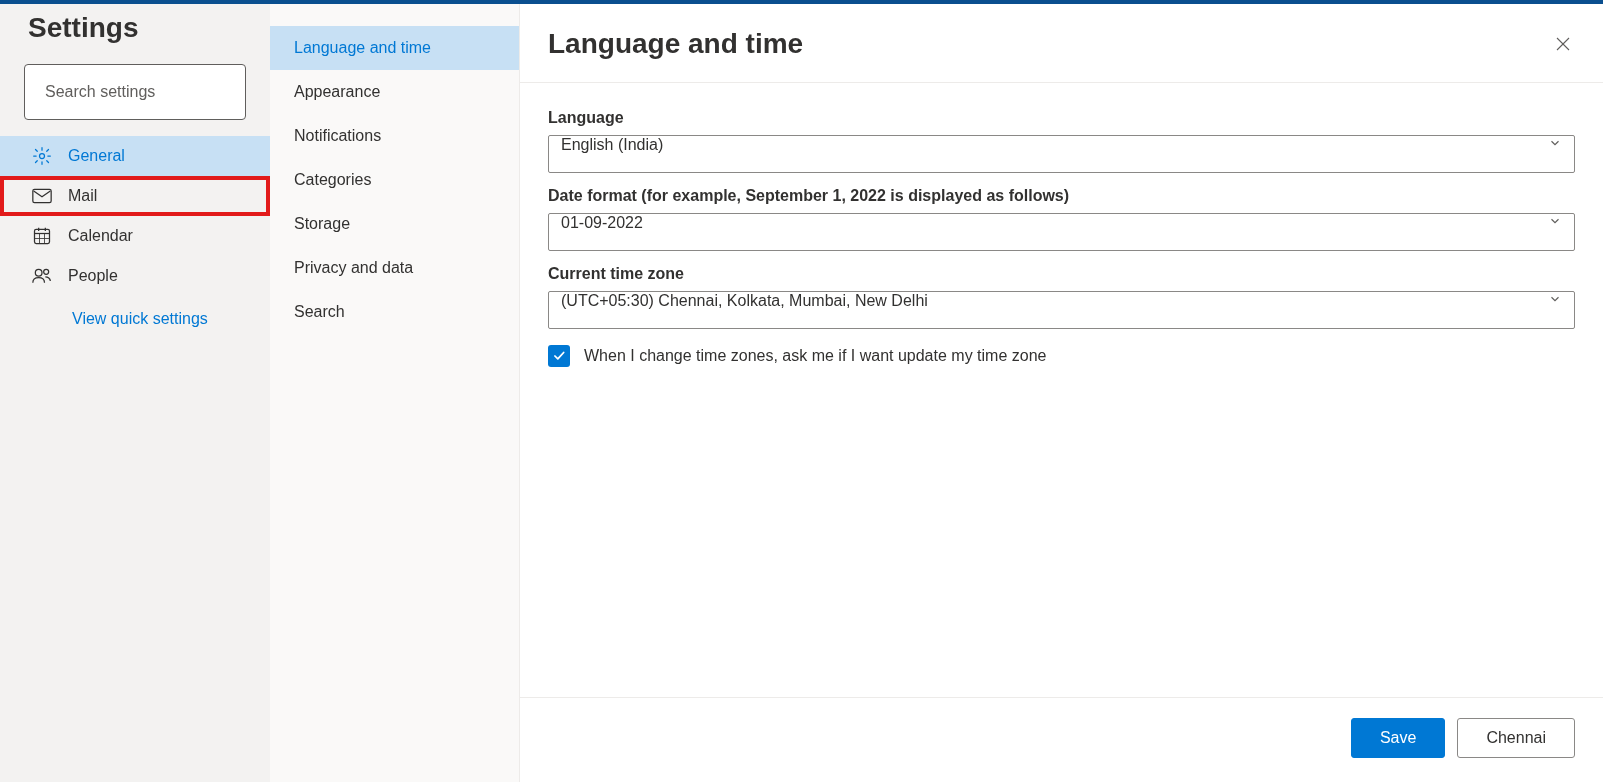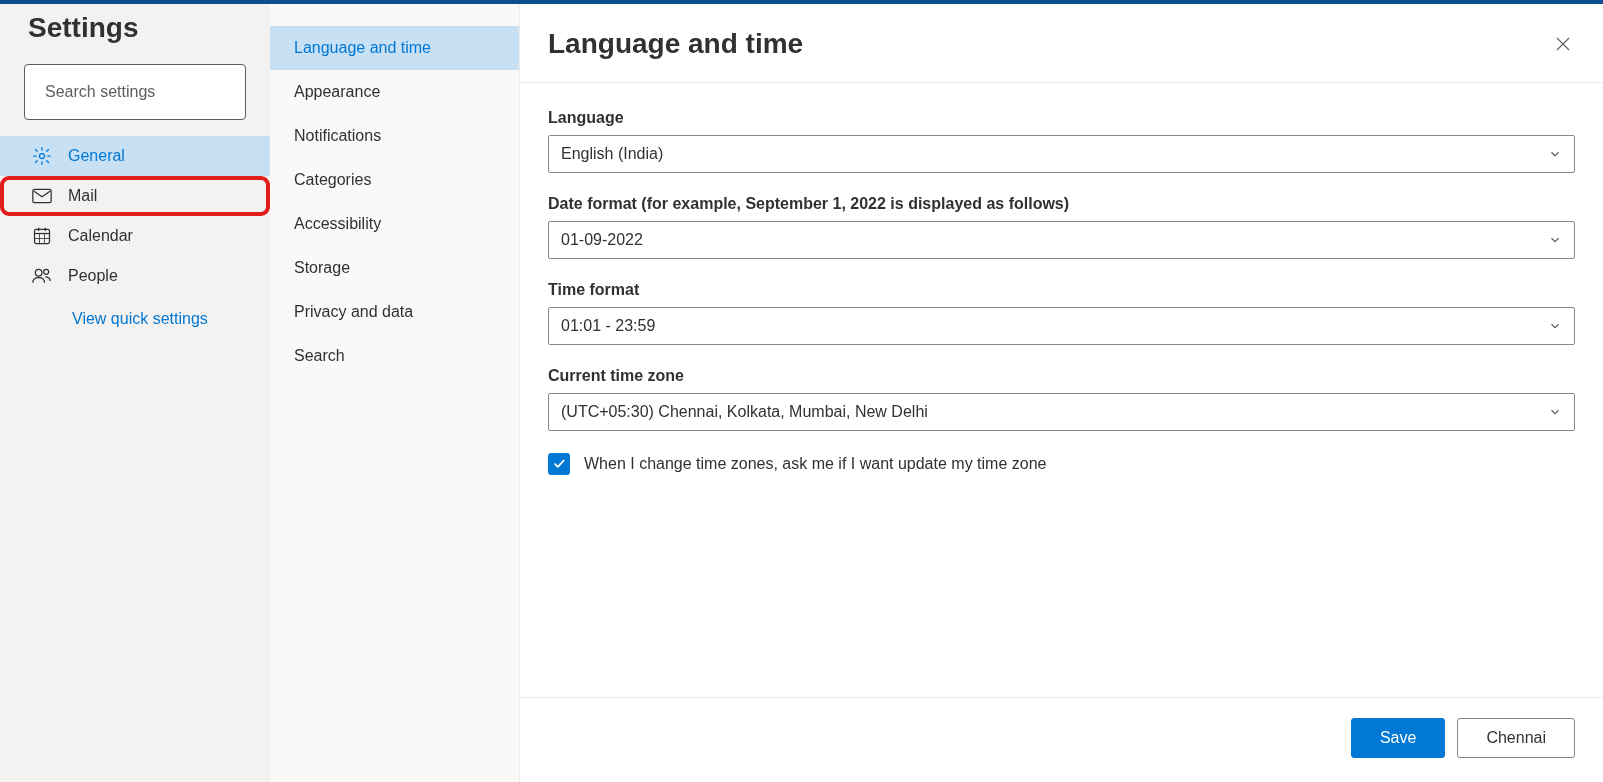--- a/index.html
+++ b/index.html
@@ -87,21 +87,20 @@
       width: 20px;
       height: 20px;
       margin-right: 16px;
       display: flex;
       align-items: center;
       justify-content: center;
     }
     .nav-item.highlighted {
       outline: 4px solid #e21b1b;
       outline-offset: -4px;
-      border-radius: 9px;
     }
     .nav-link {
       padding: 14px 20px 0 72px;
       font-size: 16px;
       color: #0078d4;
       cursor: pointer;
     }
     
     .sidebar-mid {
       width: 250px;
@@ -153,32 +152,31 @@
       display: flex;
       align-items: center;
       justify-content: center;
     }
     .content-body {
       flex: 1;
       padding: 26px 28px;
       overflow-y: auto;
     }
     .field-group {
-      margin-bottom: 22px;
+      margin-bottom: 14px;
     }
     .field-label {
       font-size: 16px;
       font-weight: 600;
       color: #323130;
       margin-bottom: 8px;
       display: block;
     }
     .select-box {
       display: flex;
-      align-items: center;
       justify-content: space-between;
       border: 1px solid #8a8886;
       border-radius: 2px;
       height: 38px;
       padding: 0 12px;
       font-size: 16px;
       color: #323130;
       background: #fff;
       cursor: pointer;
     }
@@ -299,21 +297,20 @@
     </ul>
     <div class="nav-link">View quick settings</div>
   </aside>
 
   <aside class="sidebar-mid">
     <ul class="mid-list">
       <li class="mid-item active">Language and time</li>
       <li class="mid-item">Appearance</li>
       <li class="mid-item">Notifications</li>
       <li class="mid-item">Categories</li>
-      <li class="mid-item">Accessibility</li>
       <li class="mid-item">Storage</li>
       <li class="mid-item">Privacy and data</li>
       <li class="mid-item">Search</li>
     </ul>
   </aside>
 
   <main class="content">
     <div class="content-header">
       <div class="content-title">Language and time</div>
       <div class="close-btn">
@@ -339,29 +336,20 @@
       <div class="field-group">
         <label class="field-label">Date format (for example, September 1, 2022 is displayed as follows)</label>
         <div class="select-box">
           <span>01-09-2022</span>
           <svg class="chevron-down" viewBox="0 0 24 24">
               <path d="M6 9l6 6 6-6" stroke="#605e5c" stroke-width="2" fill="none"></path>
             </svg>
         </div>
       </div>
 
-      <div class="field-group">
-        <label class="field-label">Time format</label>
-        <div class="select-box">
-          <span>01:01 - 23:59</span>
-          <svg class="chevron-down" viewBox="0 0 24 24">
-              <path d="M6 9l6 6 6-6" stroke="#605e5c" stroke-width="2" fill="none"></path>
-            </svg>
-        </div>
-      </div>
 
       <div class="field-group">
         <label class="field-label">Current time zone</label>
         <div class="select-box">
           <span>(UTC+05:30) Chennai, Kolkata, Mumbai, New Delhi</span>
           <svg class="chevron-down" viewBox="0 0 24 24">
               <path d="M6 9l6 6 6-6" stroke="#605e5c" stroke-width="2" fill="none"></path>
             </svg>
         </div>
       </div>

